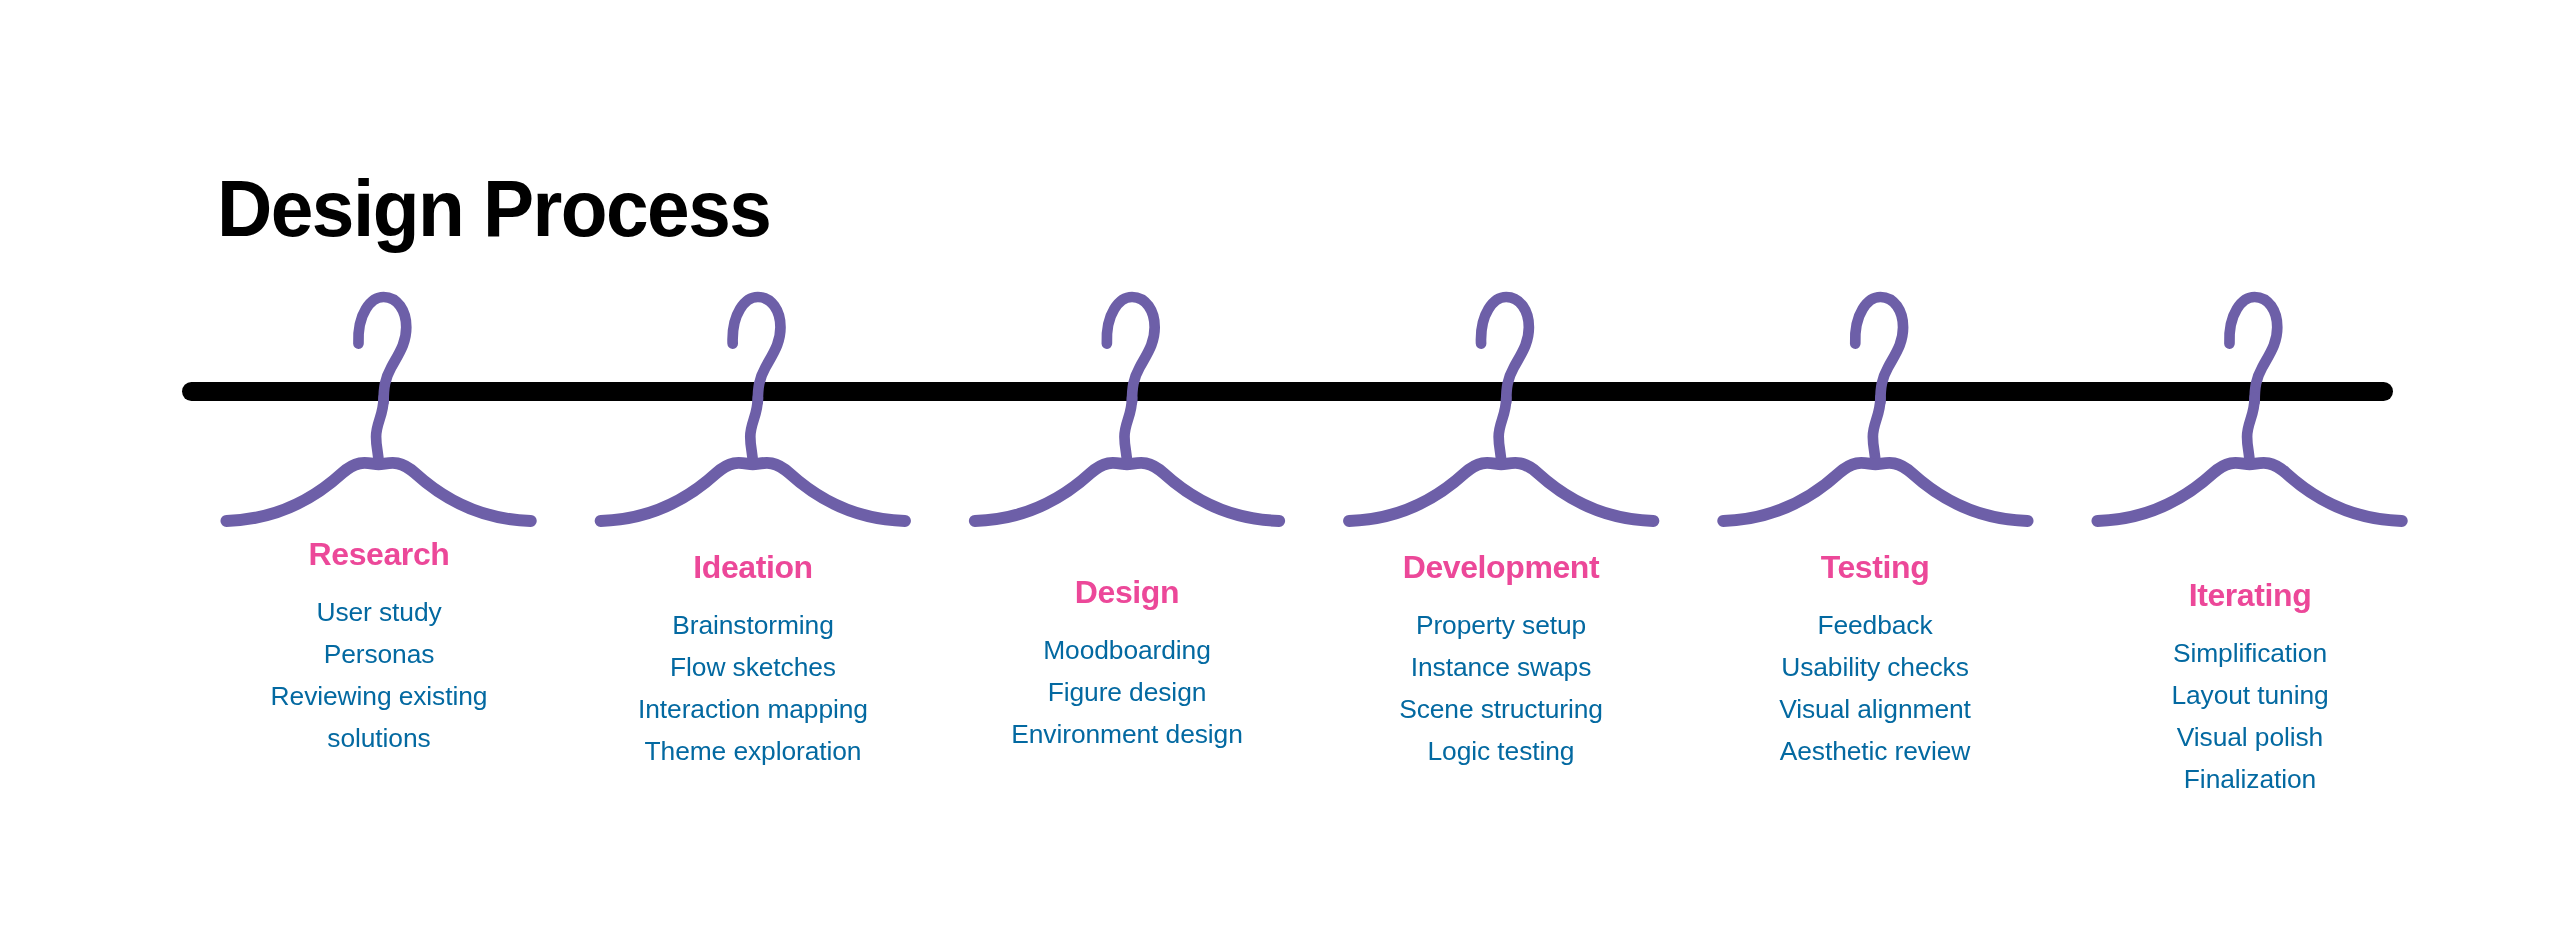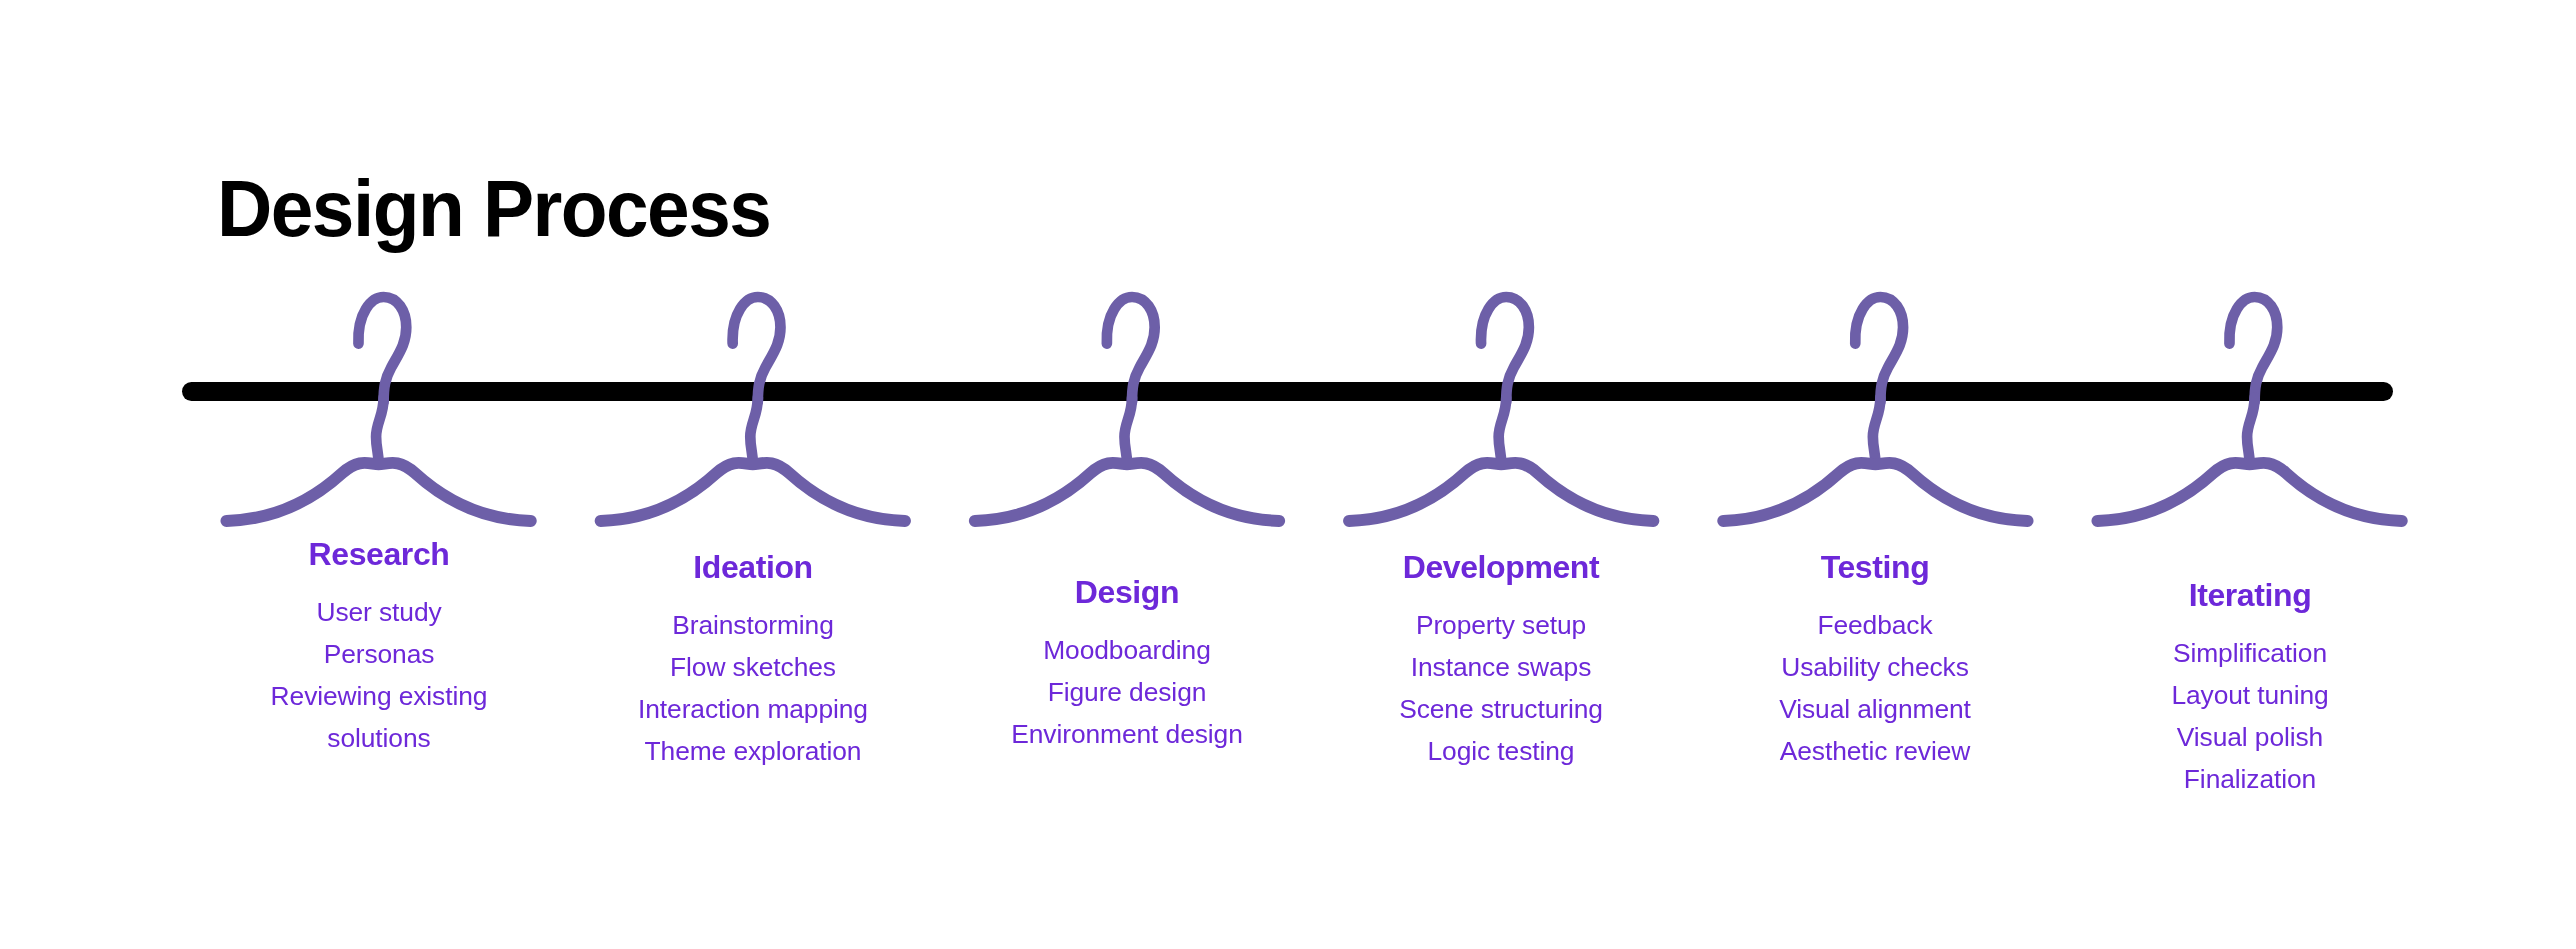--- a/index.html
+++ b/index.html
@@ -63,33 +63,33 @@
   .stage-col {
     position: absolute;
     width: 352px;
     text-align: center;
   }
   .stage-heading {
     font-family: "Liberation Sans", sans-serif;
     font-size: 32px;
     font-weight: 700;
     letter-spacing: -0.4px;
-    color: #6d28d9;
+    color: #ec4899;
     line-height: 1.0;
     white-space: nowrap;
   }
   .stage-items {
     margin-top: 21px;
   }
   .stage-item {
     font-family: "Liberation Sans", sans-serif;
     font-size: 26.4px;
     font-weight: 400;
     letter-spacing: -0.1px;
-    color: #6d28d9;
+    color: #0369a1;
     line-height: 42px;
     white-space: nowrap;
   }
 </style>
 </head>
 <body>
 
 <div id="canvas" style="background: rgb(255, 255, 255); padding-left: 30px;">
 
   <div id="page-title">Design Process</div>

